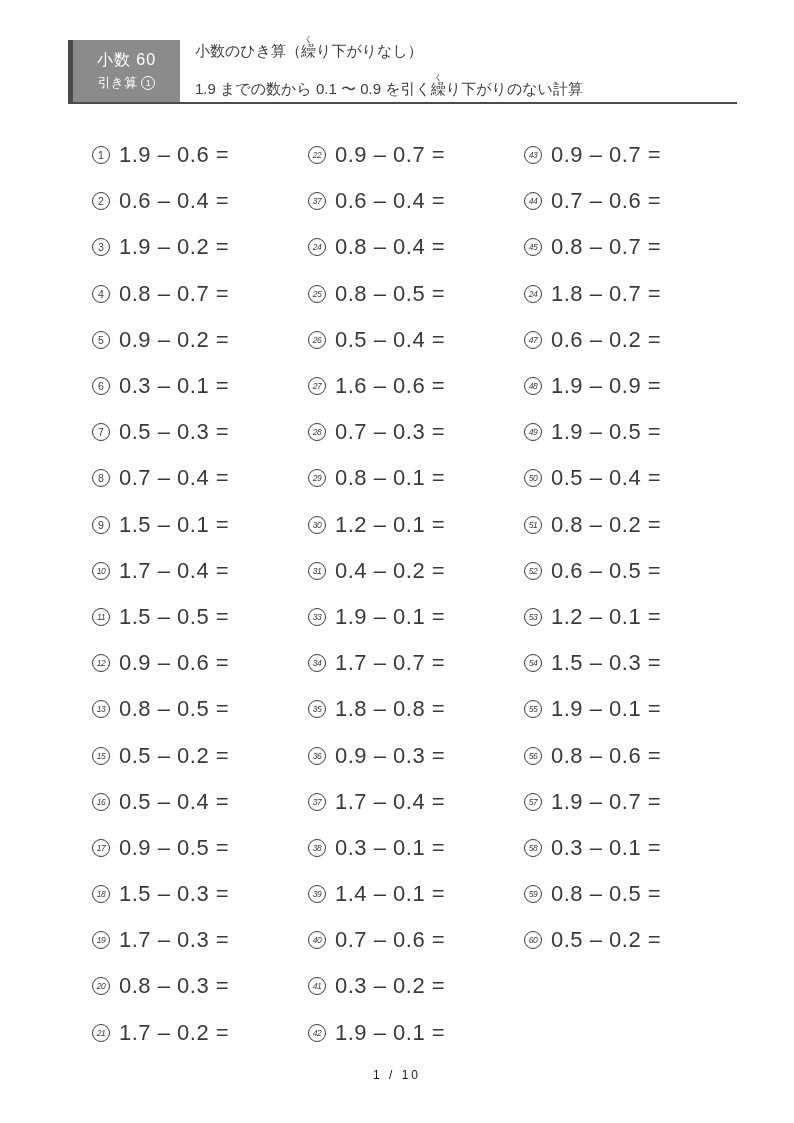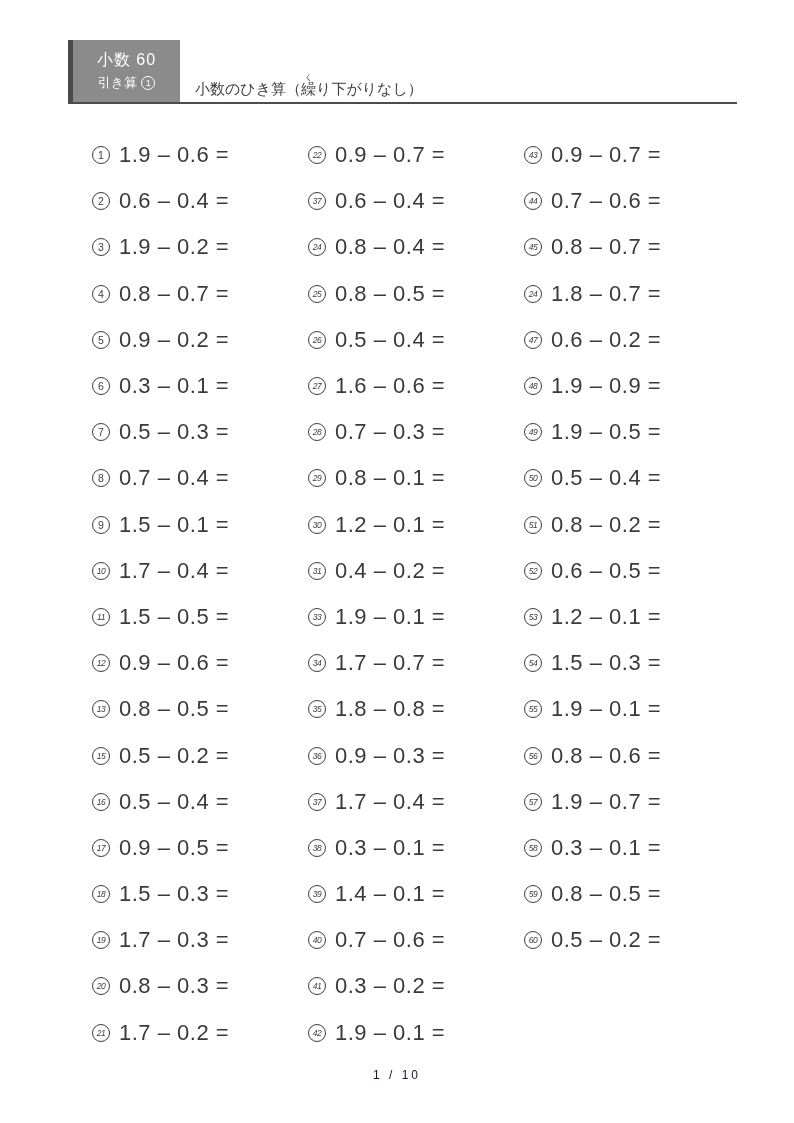--- a/index.html
+++ b/index.html
@@ -103,20 +103,23 @@
       <div class="badge-line1">小数 60</div>
       <div class="badge-line2">
         <span>引き算</span>
         <span class="badge-circ">1</span>
       </div>
     </div>
     <div class="titles">
       <div class="title">
         <span>小数のひき算（</span><ruby><span>繰</span><rt>く</rt></ruby><span>り下がりなし）</span>
       </div>
+      <div class="subtitle">
+        <span>1.9 までの数から 0.1 〜 0.9 を引く</span><ruby><span>繰</span><rt>く</rt></ruby><span>り下がりのない計算</span>
+      </div>
     </div>
   </div>
 
   <div class="problems">
       <div class="problem">
         <span class="circ">1</span>
         <span class="expr">1.9 – 0.6 =</span>
       </div>
       <div class="problem">
         <span class="circ">2</span>

